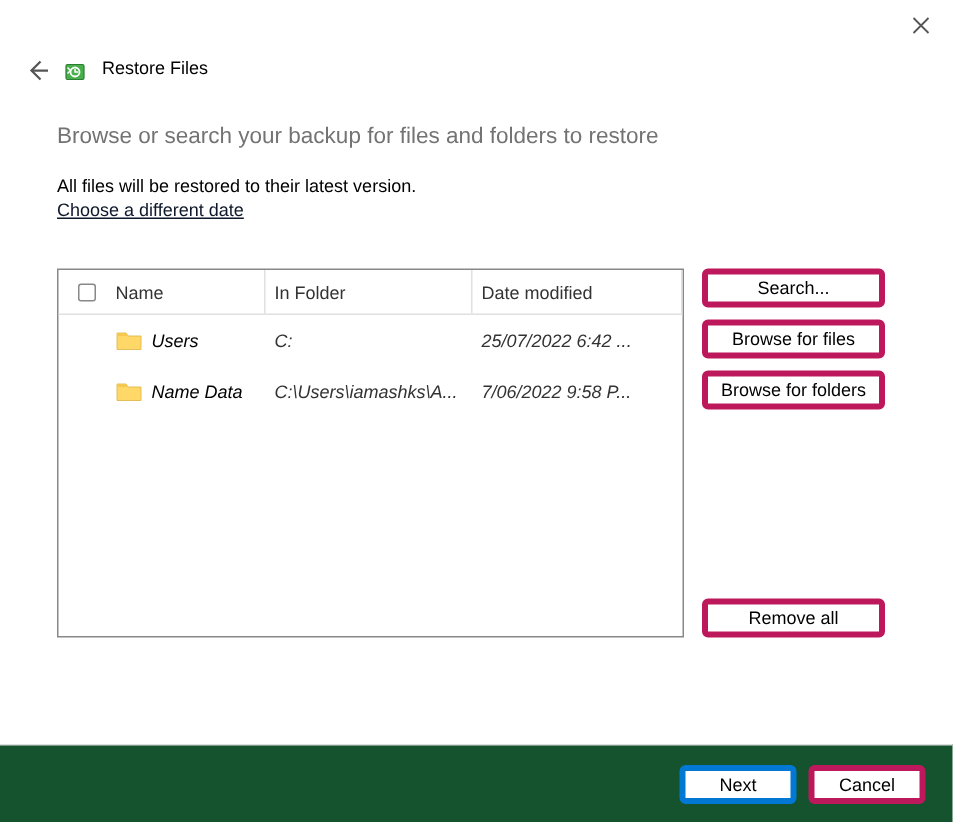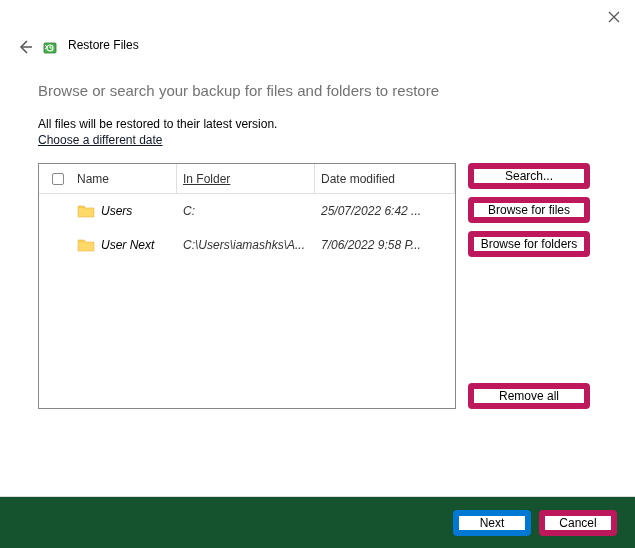--- a/index.html
+++ b/index.html
@@ -69,39 +69,39 @@
     }
     .link {
       font-size: 12px;
       color: #0f172a;
       text-decoration: underline;
       cursor: pointer;
     }
     .main-area {
       display: flex;
       gap: 12px;
-      margin-top: 16px;
+      margin-top: 32px;
     }
     .list-box {
       border: 1px solid #888;
       width: 418px;
       height: 246px;
       background: #fff;
     }
     .list-header {
       display: flex;
       align-items: center;
       height: 30px;
       border-bottom: 1px solid #e0e0e0;
       font-size: 12px;
       color: #333;
     }
     .col-chk { width: 38px; display: flex; align-items: center; justify-content: center; }
     .col-name { width: 100px; padding-left: 0; }
-    .col-folder { width: 138px; padding-left: 6px; text-decoration: underline; }
+    .col-folder { width: 138px; padding-left: 6px; }
     .col-date { flex: 1; padding-left: 6px; }
     .col-sep { border-right: 1px solid #e0e0e0; height: 100%; display: flex; align-items: center; }
     .header-chk {
       width: 12px;
       height: 12px;
       border: 1px solid #888;
       border-radius: 2px;
       background: #fff;
       cursor: pointer;
     }
@@ -122,21 +122,21 @@
       display: inline-block;
     }
     .side-buttons {
       display: flex;
       flex-direction: column;
       gap: 8px;
       width: 122px;
     }
     .btn {
       height: 26px;
-      border: 6px solid #be185d;
+      border: 4px solid #be185d;
       border-radius: 4px;
       background: #fff;
       font-size: 12px;
       color: #000;
       cursor: pointer;
       font-family: inherit;
     }
     .btn[disabled] {
       color: #aaa;
       cursor: default;
@@ -229,21 +229,21 @@
 
       <div class="list-row">
         <div class="row-chk"></div>
         <div class="row-name">
           <span class="folder-icon">
             <svg width="18" height="14" viewBox="0 0 18 14">
                 <path d="M1 2 L7 2 L8.5 4 L17 4 L17 13 L1 13 Z" fill="#ffd868" stroke="#e0b94d" stroke-width="0.6"></path>
                 <path d="M1 2 L7 2 L8.5 4 L1 4 Z" fill="#f5c94f"></path>
               </svg>
           </span>
-          <span>User Next</span>
+          <span>Name Data</span>
         </div>
         <div class="row-folder">C:\Users\iamashks\A...</div>
         <div class="row-date">7/06/2022 9:58 P...</div>
       </div>
     </div>
 
     <div class="side-area">
       <div class="side-buttons">
         <button class="btn">Search...</button>
         <button class="btn">Browse for files</button>

